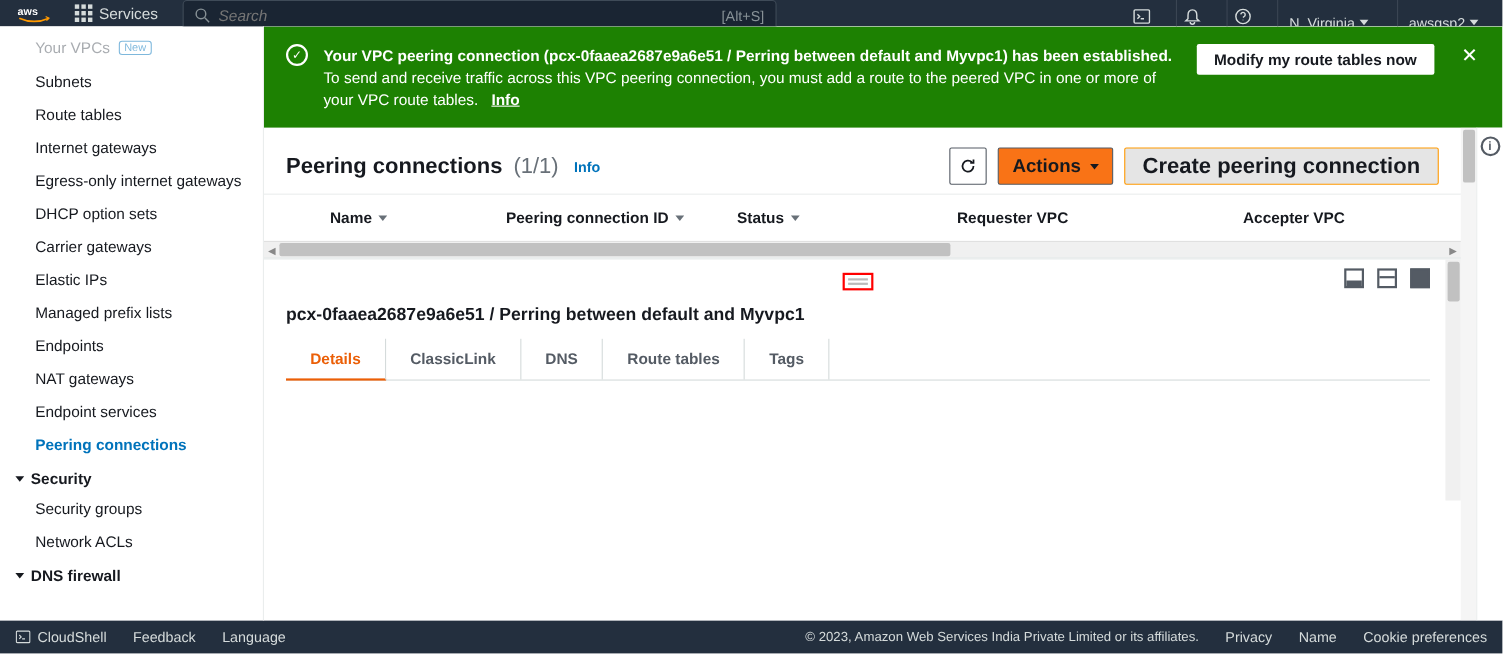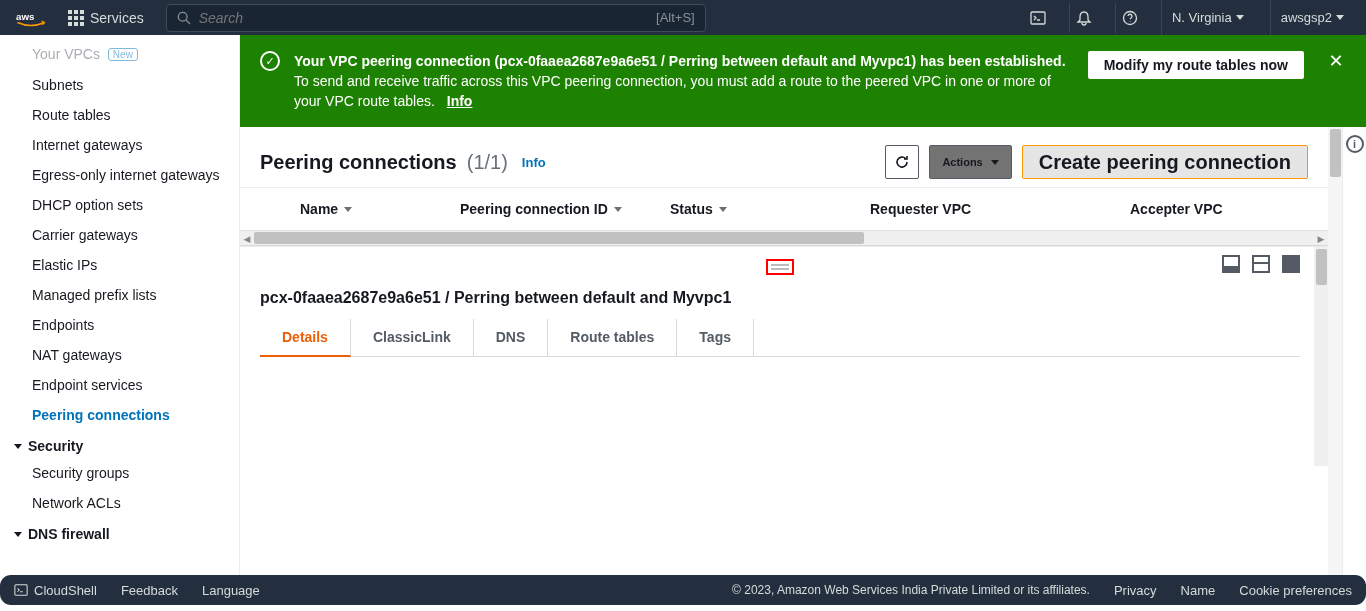--- a/index.html
+++ b/index.html
@@ -9,25 +9,24 @@
     color: #16191f;
     background: #fff;
     width: 1366px;
     height: 611px;
     overflow: hidden;
     position: relative;
   }
 
   
   .top-nav {
-    height: 35px;
+    height: 24px;
     background: #232f3e;
     color: #d5dbdb;
     display: flex;
-    align-items: center;
     padding: 0 12px 0 16px;
     gap: 16px;
   }
   .aws-logo {
     font-weight: bold;
     color: #ff9900;
     font-size: 15px;
     display:flex; align-items:center;
   }
   .aws-logo svg { width: 30px; height: 18px; }
@@ -194,26 +193,26 @@
     border: 1px solid #545b64;
     border-radius:2px;
     background:#fff;
     display:flex;align-items:center;justify-content:center;
     cursor:pointer;
   }
   .actions-btn {
     height:34px;
     border:1px solid #545b64;
     border-radius:2px;
-    background:#737373;
+    background:#f97316;
     padding: 0 12px;
     display:flex;align-items:center;gap:8px;
     cursor:pointer;
     font-weight:bold;
-    font-size:11px;
+    font-size:17px;
   }
   .primary-btn {
     height:34px;
     background:#e5e5e5;
     border:1px solid #ff9900;
     border-radius:2px;
     padding:0 16px;
     font-weight:bold;
     font-size:20px;
     color:#16191f;
@@ -301,21 +300,20 @@
 
   
   .bottom-bar {
     height: 30px;
     background: #232f3e;
     color:#d5dbdb;
     display:flex;align-items:center;
     padding: 0 14px;
     gap: 24px;
     font-size:13px;
-    border-radius:11px;
   }
   .bottom-bar .link{cursor:pointer;}
   .bot-spacer{flex:1;}
   .copyright{font-size:12px;}
   .cloudshell-ic{display:inline-flex;align-items:center;gap:6px;}
 
   svg { display:block; }
 </style>
 </head>
 <body>

